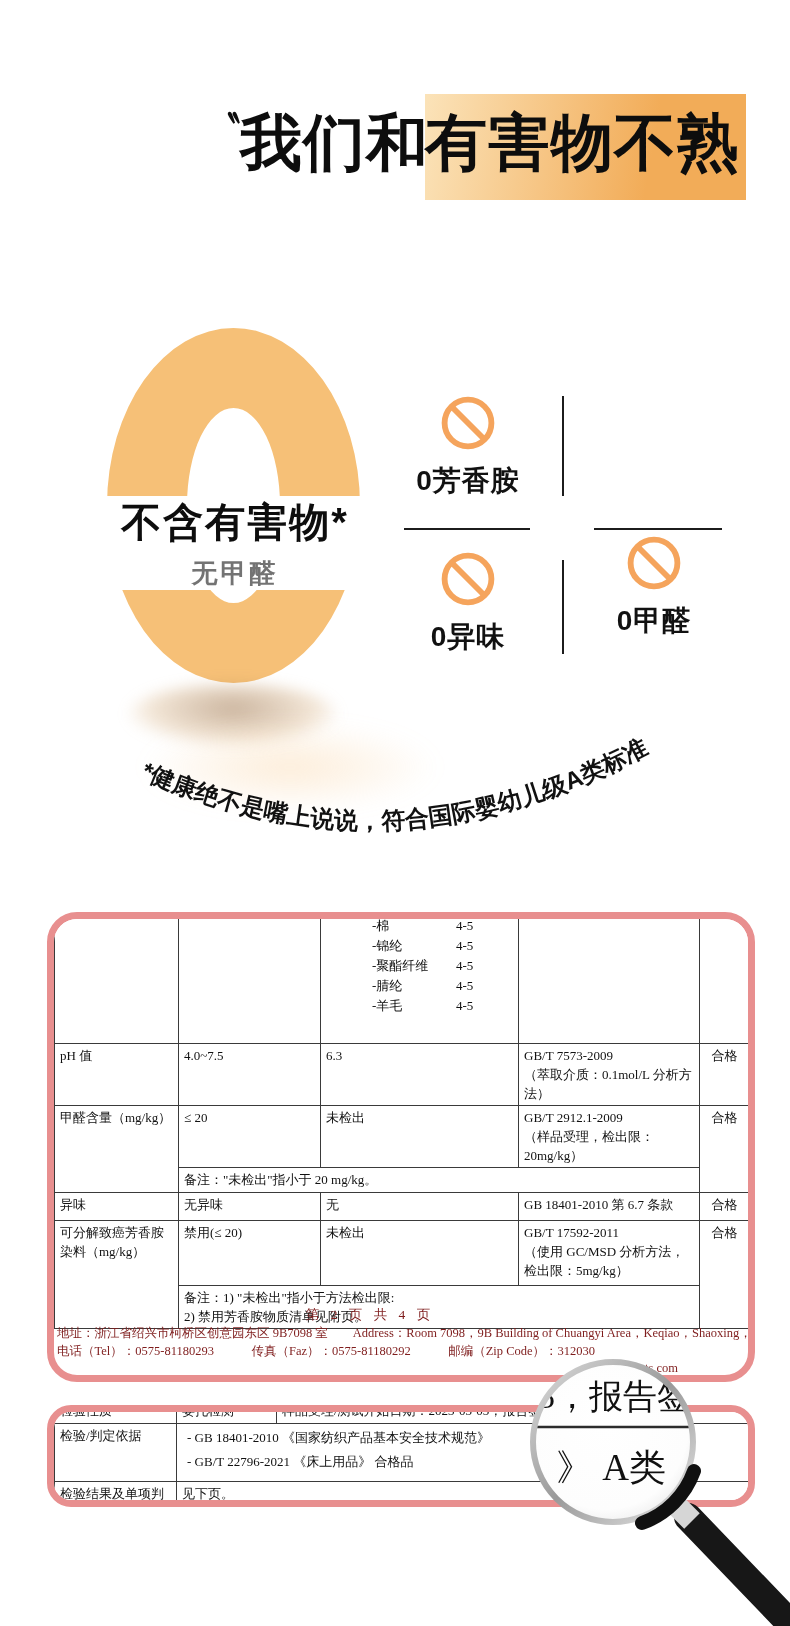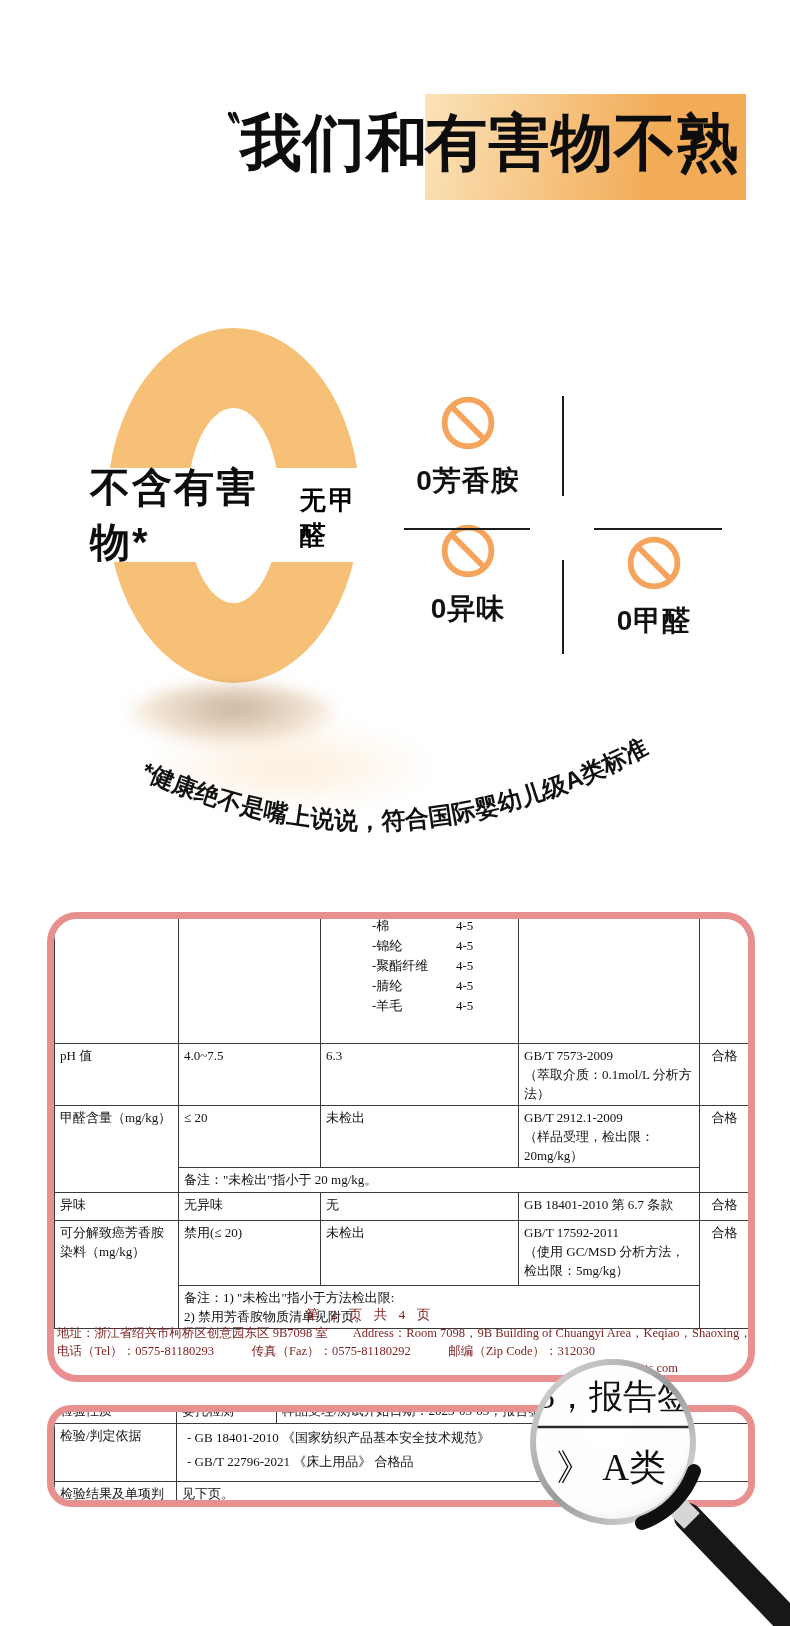--- a/index.html
+++ b/index.html
@@ -17,24 +17,24 @@
   
   .hero{position:absolute;top:100px;right:50px;text-align:right;font-size:62px;font-weight:bold;
         line-height:1.38;color:#0d0d0d;letter-spacing:1px;white-space:nowrap;}
   .hero .qmark{font-size:30px;vertical-align:28px;letter-spacing:0;}
   .hero .hl{display:inline-block;background:linear-gradient(100deg,var(--hl-from),var(--hl-to) 70%);
             padding:6px 6px 14px 0;margin:-6px -6px -14px -4px;}
 
   
   .zero-ring{position:absolute;left:107px;top:328px;width:253px;height:355px;
              border:80px solid var(--ring-orange);border-radius:50%;}
-  .zero-band{position:absolute;left:90px;top:468px;width:290px;height:94px;background:#fff;
-             display:flex;flex-direction:row;align-items:center;justify-content:center;}
+  .zero-band{position:absolute;left:90px;top:496px;width:290px;height:94px;background:#fff;
+             display:flex;flex-direction:column;align-items:center;justify-content:center;}
   .zero-head{font-size:40px;font-weight:bold;color:#0d0d0d;letter-spacing:2px;}
-  .zero-sub{font-size:26px;font-weight:bold;color:#000000;margin-top:6px;letter-spacing:3px;}
+  .zero-sub{font-size:26px;font-weight:bold;color:#737373;margin-top:6px;letter-spacing:3px;}
   .refl1{position:absolute;left:128px;top:684px;width:210px;height:62px;border-radius:50%;
          background:radial-gradient(ellipse at 50% 40%,rgba(150,105,60,.5),rgba(205,155,95,.26) 55%,rgba(255,255,255,0) 75%);
          filter:blur(7px);}
   .refl2{position:absolute;left:140px;top:722px;width:300px;height:90px;border-radius:50%;
          background:radial-gradient(ellipse,rgba(246,190,118,.28),rgba(255,255,255,0) 70%);filter:blur(10px);}
 
   
   .badges{position:absolute;left:388px;top:390px;width:346px;height:276px;}
   .badge{position:absolute;width:160px;display:flex;flex-direction:column;align-items:center;}
   .badge .lbl{margin-top:12px;font-size:28px;font-weight:bold;color:#111;letter-spacing:1px;white-space:nowrap;}
@@ -97,21 +97,21 @@
   <div class="refl2"></div>
 
   <div class="badges">
     <div class="badge" style="left:0;top:6px;">
       <svg class="no-icon" viewBox="0 0 60 60">
         <circle cx="30" cy="30" r="26" fill="none" stroke="var(--accent-orange)" stroke-width="6.5"></circle>
         <line x1="12.5" y1="12.5" x2="47.5" y2="47.5" stroke="var(--accent-orange)" stroke-width="6.5"></line>
       </svg>
       <div class="lbl">0芳香胺</div>
     </div>
-    <div class="badge" style="left:0;top:134px;">
+    <div class="badge" style="left:0;top:162px;">
       <svg class="no-icon" viewBox="0 0 60 60">
         <circle cx="30" cy="30" r="26" fill="none" stroke="var(--accent-orange)" stroke-width="6.5"></circle>
         <line x1="12.5" y1="12.5" x2="47.5" y2="47.5" stroke="var(--accent-orange)" stroke-width="6.5"></line>
       </svg>
       <div class="lbl">0异味</div>
     </div>
     <div class="badge" style="left:186px;top:146px;">
       <svg class="no-icon" viewBox="0 0 60 60">
         <circle cx="30" cy="30" r="26" fill="none" stroke="var(--accent-orange)" stroke-width="6.5"></circle>
         <line x1="12.5" y1="12.5" x2="47.5" y2="47.5" stroke="var(--accent-orange)" stroke-width="6.5"></line>

